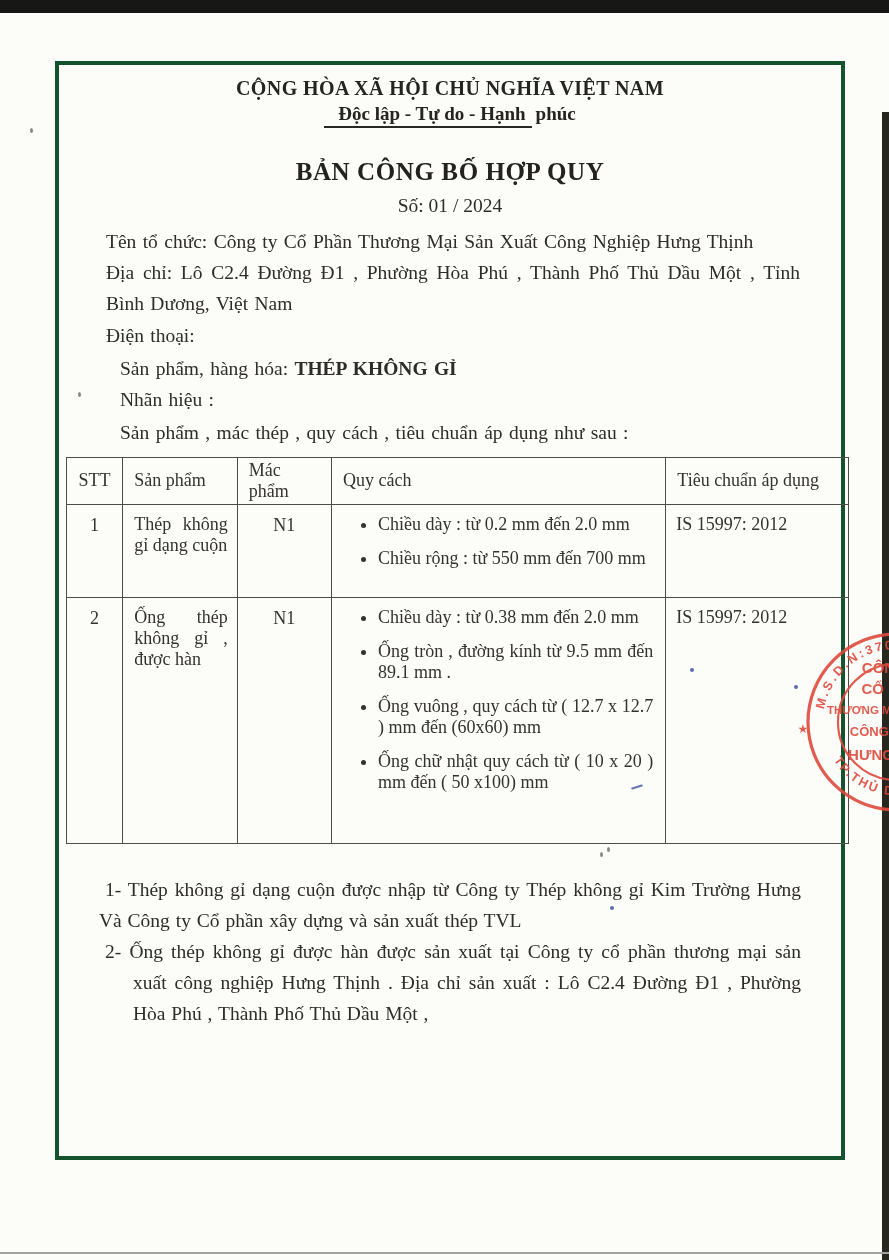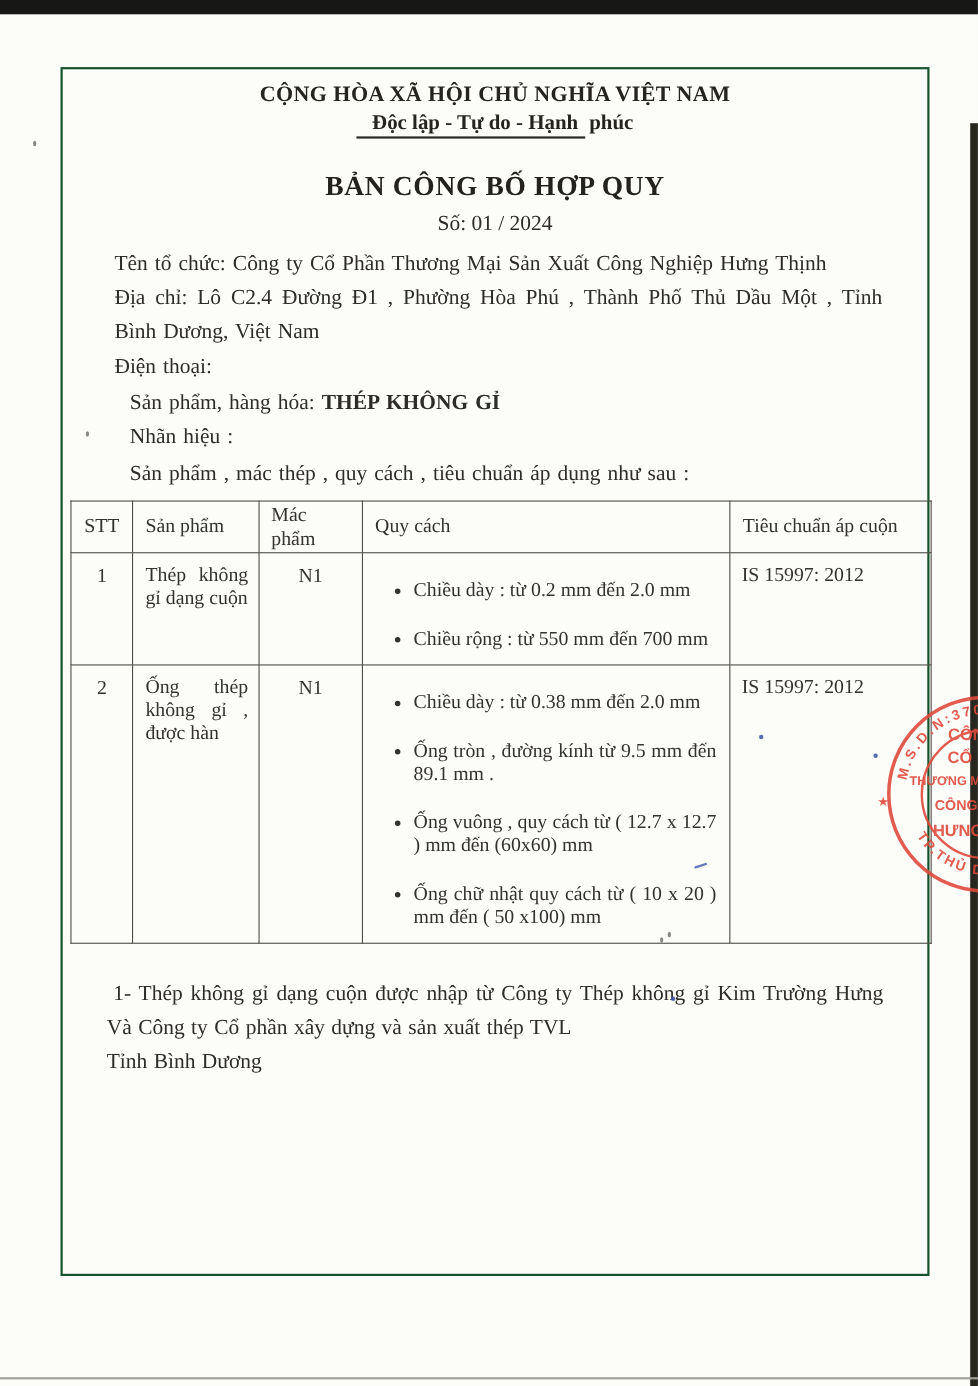--- a/index.html
+++ b/index.html
@@ -14,21 +14,21 @@
   .scan-right-edge { position:absolute; top:112px; right:0; width:7px; height:1148px; background:#28271f; }
   .scan-bottom-line { position:absolute; left:0; top:1252px; width:889px; height:2px; background:#a3a39e; }
   .speck { position:absolute; border-radius:50%; }
   .speck.dark { width:3px; height:5px; background:#6a6a66; opacity:.8; }
   .speck.blue { width:4px; height:4px; background:#3c55a4; opacity:.85; }
   .dash.blue { position:absolute; width:12px; height:2px; background:#3c55a4; transform:rotate(-18deg); opacity:.8; border-radius:1px; }
 
   
   .frame {
     position:absolute; left:55px; top:61px; width:790px; height:1099px;
-    border:2px solid #14532d; box-sizing:border-box; background:transparent;
+    border:4px solid #14532d; box-sizing:border-box; background:transparent;
   }
 
   .center { text-align:center; }
   .nat-title { margin-top:12px; font-size:20px; font-weight:bold; letter-spacing:.4px; color:#26241f; }
   .motto-line { margin-top:3px; font-size:19px; font-weight:bold; color:#26241f; }
   .motto-underlined { display:inline-block; border-bottom:2.5px solid #2a2823; padding:0 6px 1px 14px; }
   .motto-tail { padding-left:4px; }
 
   .doc-title { margin-top:30px; font-size:25px; font-weight:bold; letter-spacing:.6px; color:#24221d; }
   .doc-number { margin-top:9px; font-size:19.5px; }
@@ -45,21 +45,21 @@
   }
   table.spec th, table.spec td { border:1.8px solid #4e4c47; box-sizing:border-box; vertical-align:top; }
   table.spec th { font-weight:normal; height:44px; vertical-align:middle; text-align:left; padding:2px 8px 2px 11px; }
   table.spec th.c { text-align:center; padding:2px 2px; }
   td.stt { text-align:center; padding-top:10px; }
   td.prod { padding:9px 9px 4px 11px; text-align:justify; }
   td.grade { text-align:center; padding-top:10px; }
   td.std { padding:9px 4px 4px 10px; }
   td.specs { padding:0 4px 0 0; }
   td.specs ul { margin:9px 0 0 0; padding-left:46px; }
-  td.specs li { margin-bottom:13px; padding-right:8px; text-align:justify;margin-top:23px; }
+  td.specs li { margin-bottom:13px; padding-right:8px; text-align:justify; }
   tr.row1 td { height:93px; }
   tr.row2 td { height:246px; }
 
   .notes { margin:30px 40px 0 40px; font-size:19.5px; line-height:1.6; word-spacing:1px;font-family:Liberation Serif, serif; }
   .notes p { margin:0; text-align:justify; }
   .note-plain { text-indent:6px; }
   .note-hang { padding-left:34px; text-indent:-28px; }
   .province { margin-top:1px; }
   .conform { margin-top:1px; }
   .regulation {
@@ -109,21 +109,21 @@
           <col style="width:94px">
         <col style="width:333px">
           <col style="width:182px">
       </colgroup>
       <tbody>
           <tr>
         <th class="c">STT</th>
         <th>Sản phẩm</th>
         <th>Mác phẩm</th>
         <th>Quy cách</th>
-        <th>Tiêu chuẩn áp cuộn</th>
+        <th>Tiêu chuẩn áp dụng</th>
       </tr>
       <tr class="row1">
         <td class="stt">1</td>
         <td class="prod">Thép không gỉ dạng cuộn</td>
         <td class="grade">N1</td>
         <td class="specs">
           <ul>
             <li>Chiều dày : từ 0.2 mm đến 2.0 mm</li>
             <li>Chiều rộng : từ 550 mm đến 700 mm</li>
           </ul>
@@ -142,21 +142,21 @@
             <li>Ống chữ nhật quy cách từ ( 10 x 20 ) mm đến ( 50 x100) mm</li>
           </ul>
         </td>
         <td class="std">IS 15997: 2012</td>
       </tr>
     </tbody>
       </table>
 
     <div class="notes">
       <p class="note-plain">1-  Thép không gỉ dạng cuộn được nhập từ Công ty Thép không gỉ Kim Trường Hưng Và Công ty Cổ phần xây dựng và sản xuất thép TVL</p>
-      <p class="province">Tỉnh Bình Dương</p>
+      <p class="note-hang">2-  Ống thép không gỉ được hàn được sản xuất tại Công ty cổ phần thương mại sản xuất công nghiệp Hưng Thịnh . Địa chỉ sản xuất : Lô C2.4 Đường Đ1 , Phường Hòa Phú , Thành Phố Thủ Dầu Một ,</p>
     </div>
 
   </div>
 
   <svg class="seal" viewBox="0 0 240 240">
     <circle cx="120" cy="120" r="88" stroke-width="3.2"></circle>
     <circle cx="120" cy="120" r="58" stroke-width="2.2"></circle>
     <defs>
       <path id="sealTopArc" d="M 47.3 113.6 A 73 73 0 0 1 190.5 101.1"></path>
       <path id="sealBottomArc" d="M 53.8 150.9 A 73 73 0 0 0 186.2 150.9"></path>

